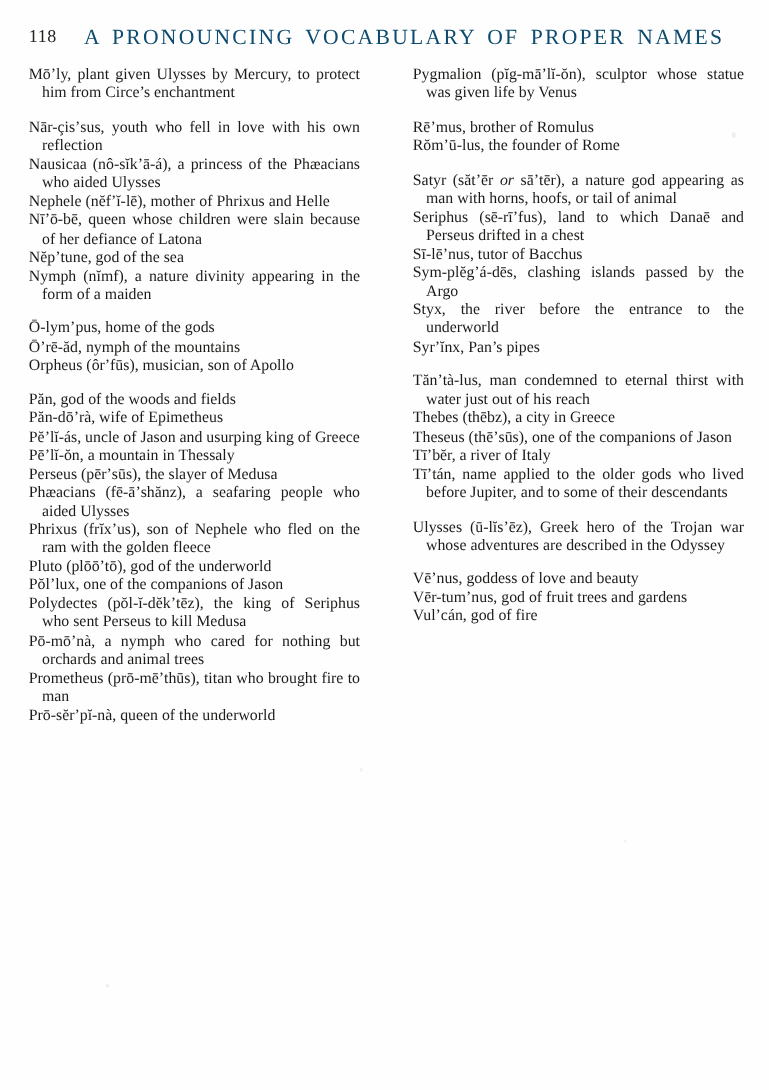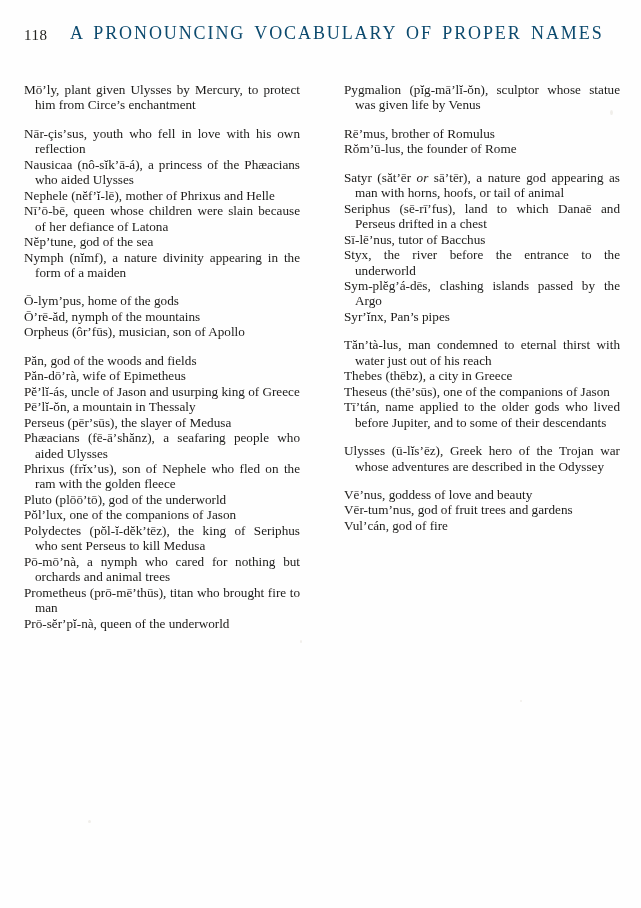--- a/index.html
+++ b/index.html
@@ -17,21 +17,21 @@
     overflow: hidden;
   }
   
   .running-head {
     position: absolute;
     top: 18px;
     left: 24px;
     right: 20px;
     height: 26px;
     display: flex;
-    align-items: flex-end;
+    align-items: center;
   }
   .folio {
     font-size: 15px;
     letter-spacing: 0.5px;
     color: #232320;
     width: 46px;
     flex: 0 0 46px;
   }
   .head-title {
     flex: 1;
@@ -44,21 +44,20 @@
     white-space: nowrap;
   }
   
   .columns {
     position: absolute;
     top: 54px;
     left: 24px;
     width: 596px;
     display: flex;
     gap: 44px;
-    margin-top: 28px;
   }
   .col {
     width: 284px;
   }
   .entry {
     font-size: 13.2px;
     line-height: 15.45px;
     text-align: justify;
     text-justify: inter-word;
     margin: 0;
@@ -134,28 +133,29 @@
           <p class="entry">Pygmalion (pĭg-māʼlĭ-ŏn), sculptor whose statue was given life by Venus</p>
         </div>
         <div class="group">
           <p class="entry">Rēʼmus, brother of Romulus</p>
           <p class="entry">Rŏmʼū-lus, the founder of Rome</p>
         </div>
         <div class="group">
           <p class="entry">Satyr (sătʼēr <i>or</i> sāʼtēr), a nature god appearing as man with horns, hoofs, or tail of animal</p>
           <p class="entry">Seriphus (sē-rīʼfus), land to which Danaē and Perseus drifted in a chest</p>
           <p class="entry">Sī-lēʼnus, tutor of Bacchus</p>
+          <p class="entry">Sym-plĕgʼá-dēs, clashing islands passed by the Argo</p>
           <p class="entry">Styx, the river before the entrance to the underworld</p>
-          <p class="entry">Sym-plĕgʼá-dēs, clashing islands passed by the Argo</p>
           <p class="entry">Syrʼĭnx, Pan’s pipes</p>
         </div>
         <div class="group">
           <p class="entry">Tănʼtà-lus, man condemned to eternal thirst with water just out of his reach</p>
           <p class="entry">Thebes (thēbz), a city in Greece</p>
           <p class="entry">Theseus (thēʼsūs), one of the companions of Jason</p>
+          <p class="entry">Tīʼbĕr, a river of Italy</p>
           <p class="entry">Tīʼtán, name applied to the older gods who lived before Jupiter, and to some of their descendants</p>
         </div>
         <div class="group">
           <p class="entry">Ulysses (ū-lĭsʼēz), Greek hero of the Trojan war whose adventures are described in the Odyssey</p>
         </div>
         <div class="group">
           <p class="entry">Vēʼnus, goddess of love and beauty</p>
           <p class="entry">Vēr-tumʼnus, god of fruit trees and gardens</p>
           <p class="entry">Vulʼcán, god of fire</p>
         </div>

